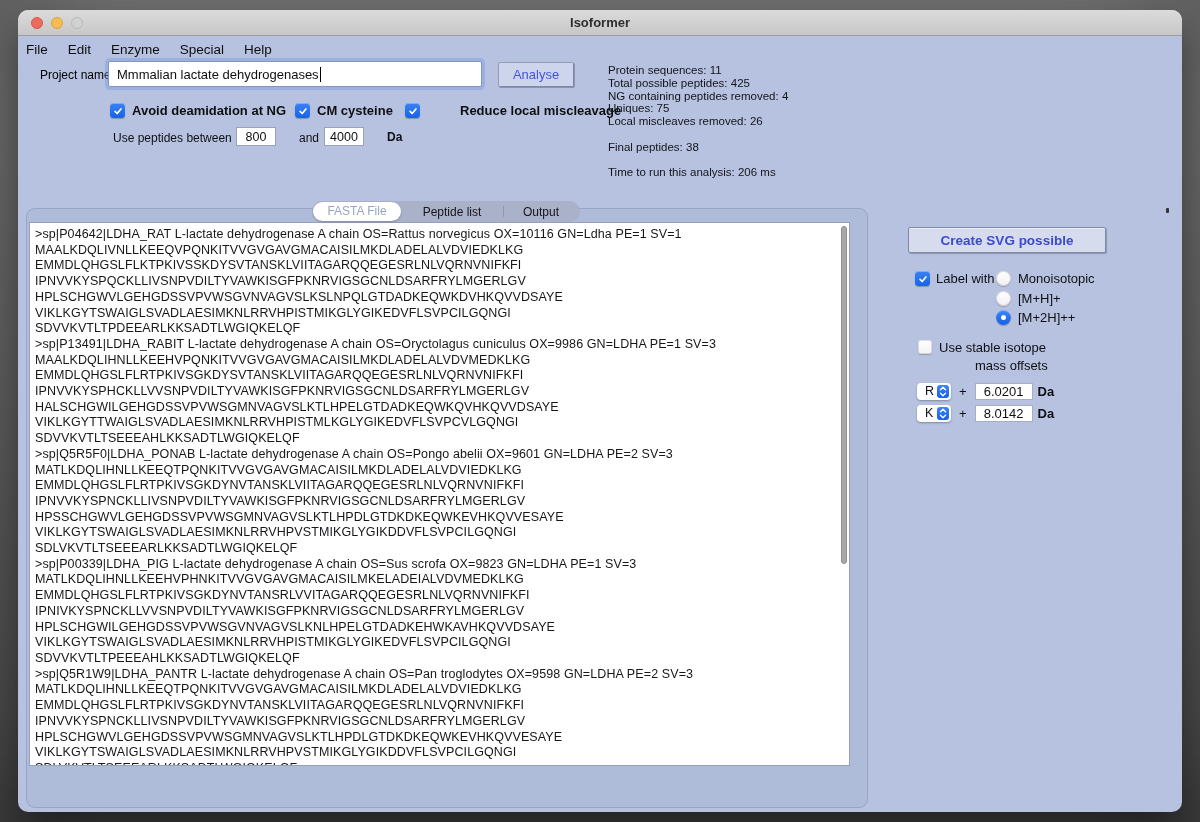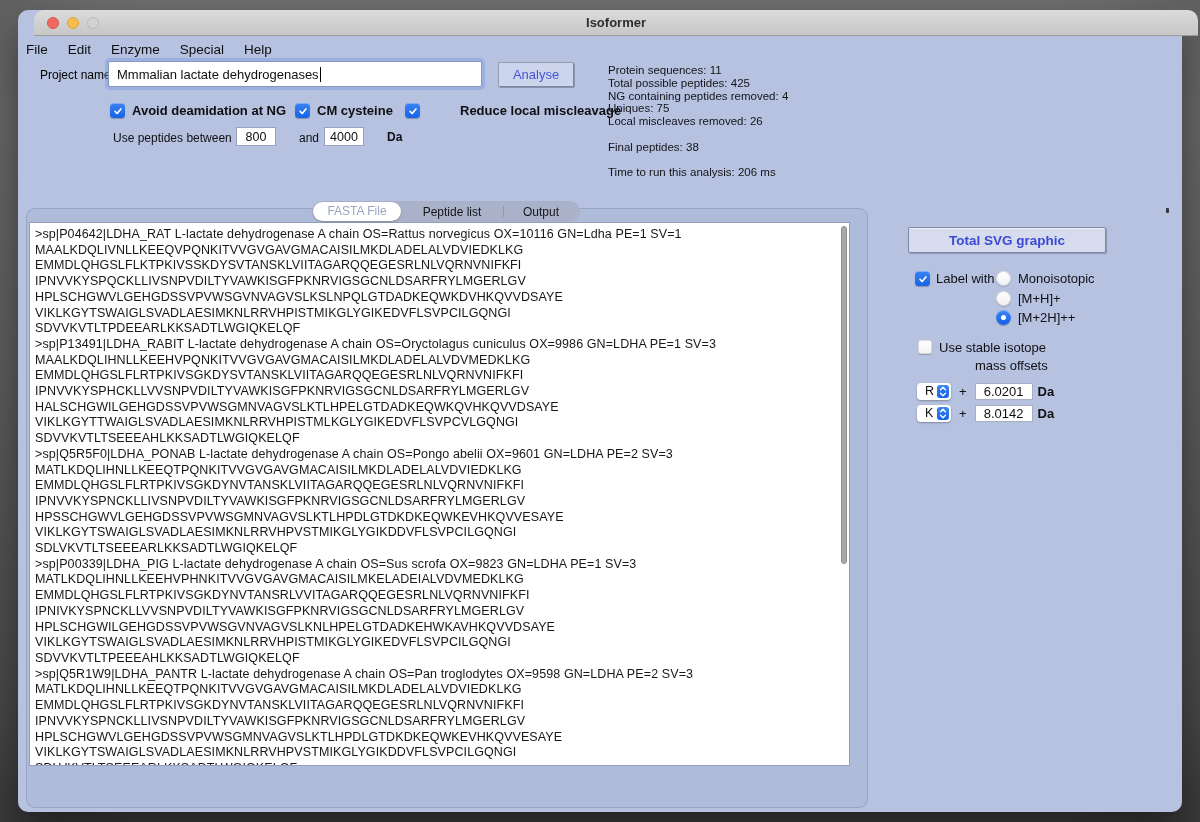--- a/index.html
+++ b/index.html
@@ -14,21 +14,21 @@
   .window {
     position:absolute; left:18px; top:10px; width:1164px; height:802px;
     background:#b6c2e0; border-radius:10px;
     box-shadow:0 18px 40px rgba(0,0,0,0.55);
   }
 
   
   .titlebar {
     position:absolute; left:0; top:0; width:100%; height:26px;
     background:linear-gradient(#dbdbdb,#c7c7c7);
-    border-radius:10px 10px 0 0; border-bottom:1px solid #9d9d9d;margin-left:16px;
+    border-radius:10px 10px 0 0; border-bottom:1px solid #9d9d9d;
   }
   .title { line-height:25px; text-align:center; font-size:13px; font-weight:bold; color:#2e2e2e; }
   .tl { position:absolute; top:7px; width:12px; height:12px; border-radius:50%; }
   .tl-red    { left:13px; background:#ee6a5f; border:1px solid #d8564b; }
   .tl-yellow { left:33px; background:#f5bd4f; border:1px solid #dda33d; }
   .tl-gray   { left:53px; background:#d2d2d2; border:1px solid #b9b9b9; }
 
   
   .menubar { position:absolute; left:6px; top:29px; height:20px; display:flex; gap:16px; align-items:center; }
   .menu-item { font-size:13.5px; color:#0e0e10; padding:0 2px; }
@@ -257,21 +257,21 @@
 &gt;sp|Q5R1W9|LDHA_PANTR L-lactate dehydrogenase A chain OS=Pan troglodytes OX=9598 GN=LDHA PE=2 SV=3
 MATLKDQLIHNLLKEEQTPQNKITVVGVGAVGMACAISILMKDLADELALVDVIEDKLKG
 EMMDLQHGSLFLRTPKIVSGKDYNVTANSKLVIITAGARQQEGESRLNLVQRNVNIFKFI
 IPNVVKYSPNCKLLIVSNPVDILTYVAWKISGFPKNRVIGSGCNLDSARFRYLMGERLGV
 HPLSCHGWVLGEHGDSSVPVWSGMNVAGVSLKTLHPDLGTDKDKEQWKEVHKQVVESAYE
 VIKLKGYTSWAIGLSVADLAESIMKNLRRVHPVSTMIKGLYGIKDDVFLSVPCILGQNGI
 SDLVKVTLTSEEEARLKKSADTLWGIQKELQF</div>
       <div class="scroll-thumb"></div>
     </div>
 
-    <div class="svg-btn">Total SVG graphic</div>
+    <div class="svg-btn">Create SVG possible</div>
 
     <div class="labelwith-row">
       <span class="cb">
         <svg viewBox="0 0 12 12">
             <path d="M2.5 6.5 L5 9 L9.5 3.5" stroke="#fff" stroke-width="2" fill="none" stroke-linecap="round" stroke-linejoin="round"></path>
           </svg>
       </span>
       <span>Label with</span>
     </div>
 

